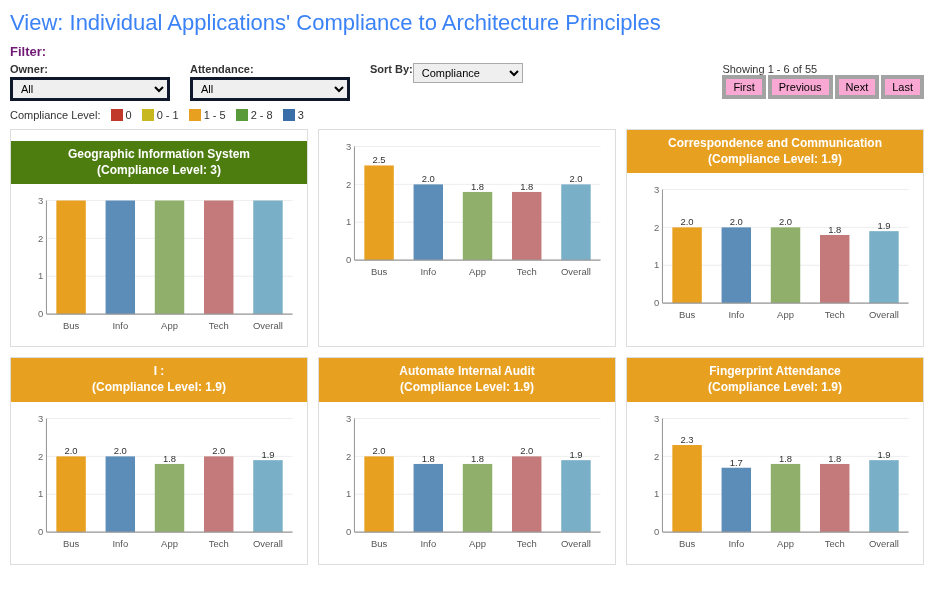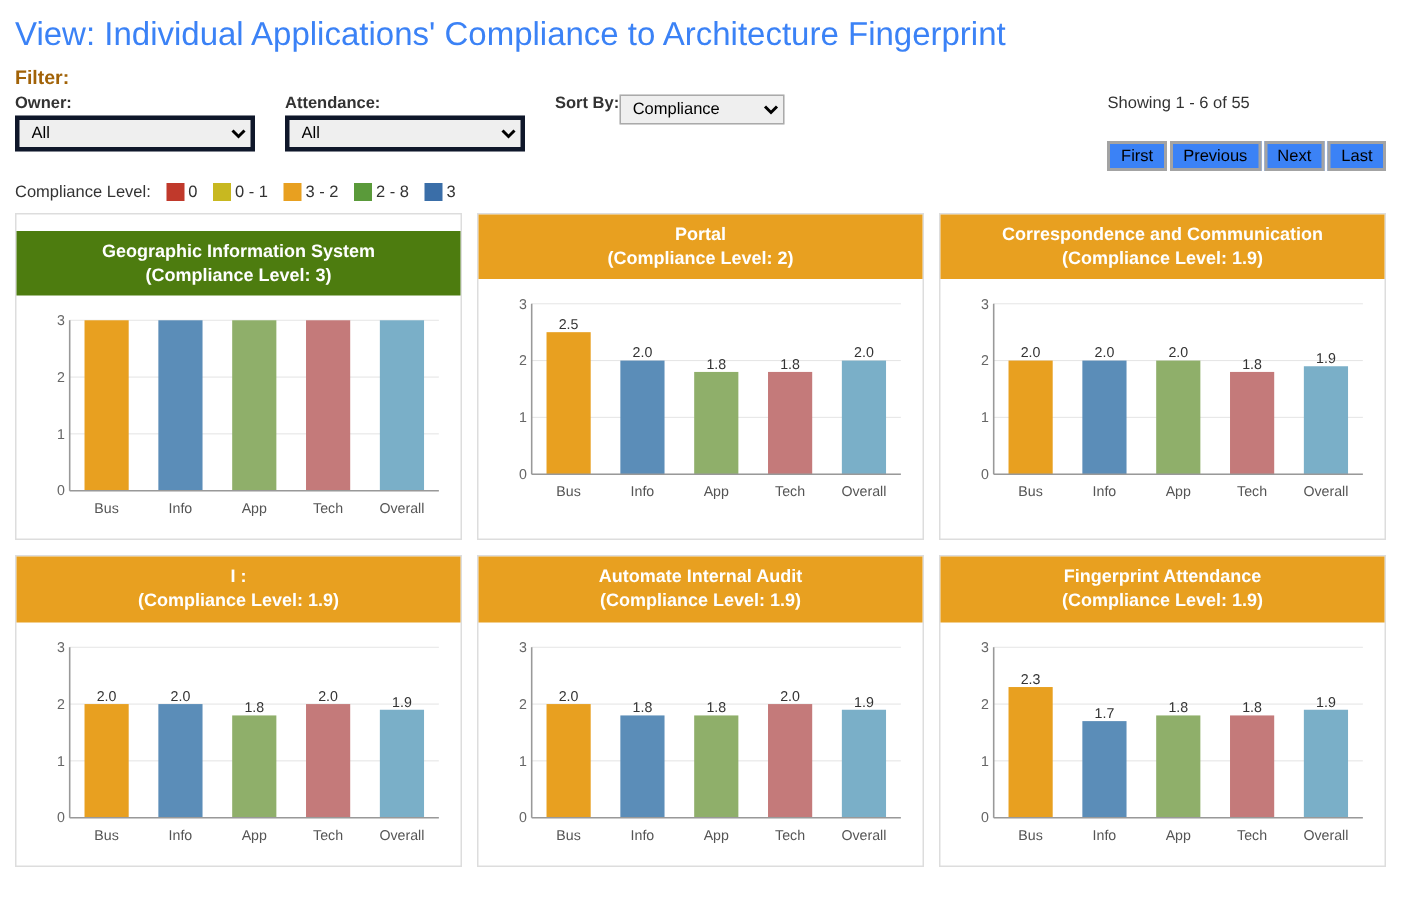--- a/index.html
+++ b/index.html
@@ -2,48 +2,48 @@
 <html><head>
   <meta charset="utf-8">
   <style>
     * { box-sizing: border-box; margin: 0; padding: 0; }
     body { font-family: Arial, sans-serif; font-size: 12px; background: #fff; color: #333; padding: 10px; }
 
     .page-title { font-size: 22px; color: #555; margin-bottom: 8px; font-weight: normal; }
     .page-title span { color: #3b82f6; }
 
     .filter-section { margin-bottom: 8px; }
-    .filter-label { color: #a16207; font-weight: bold; font-size: 13px; }
+    .filter-label { color: #701a75; font-weight: bold; font-size: 13px; }
     .filter-row { display: flex; align-items: flex-start; gap: 20px; margin-top: 4px; flex-wrap: wrap; }
     .filter-group { display: flex; flex-direction: column; }
     .filter-group label { font-size: 11px; font-weight: bold; color: #333; margin-bottom: 2px; }
     .filter-group select { font-size: 11px; padding: 2px 4px; border: 3px solid #0f172a; min-width: 160px; }
     .sort-group { display: flex; }
     .sort-group label { font-size: 11px; font-weight: bold; color: #333; margin-bottom: 2px; }
     .sort-group select { font-size: 11px; padding: 2px 4px; border: 1px solid #aaa; min-width: 110px; }
     .showing-group { margin-left: auto; display: flex; flex-direction: column; align-items: flex-start; }
-    .showing-text { font-size: 11px; margin-bottom: 19px; }
+    .showing-text { font-size: 11px; margin-bottom: 0; }
     .nav-buttons { display: flex; gap: 2px; }
-    .nav-btn { font-size: 11px; padding: 2px 7px; border: 2px solid #a3a3a3; background: #3b82f6; cursor: pointer; }
+    .nav-btn { font-size: 11px; padding: 2px 7px; border: 4px solid #a3a3a3; background: #f9a8d4; cursor: pointer; }
 
     .legend { display: flex; align-items: center; gap: 10px; margin-bottom: 8px; font-size: 11px; }
     .legend-item { display: flex; align-items: center; gap: 3px; }
     .legend-swatch { width: 12px; height: 12px; display: inline-block; }
 
     .charts-grid { display: grid; grid-template-columns: repeat(3, 1fr); gap: 10px; }
     .chart-card { border: 1px solid #ddd; }
     .chart-header { background: #e8a020; color: #fff; font-weight: bold; font-size: 12px; text-align: center; padding: 6px 4px; line-height: 1.3; }
     .chart-header.blue { background: #4d7c0f; margin-top: 11px; }
     .chart-body { padding: 6px; }
   </style>
 </head>
 <body>
 
 <h1 class="page-title">
-  <span>View: </span><span>Individual Applications' Compliance to Architecture Fingerprint</span>
+  <span>View: </span><span>Individual Applications' Compliance to Architecture Principles</span>
 </h1>
 
 <div class="filter-section">
   <span class="filter-label">Filter:</span>
   <div class="filter-row">
     <div class="filter-group">
       <label>Owner:</label>
       <select>
         <option>All</option>
       </select>
@@ -77,21 +77,21 @@
   <div class="legend-item">
     <span class="legend-swatch" style="background:#c0392b;"></span>
     <span>0</span>
   </div>
   <div class="legend-item">
     <span class="legend-swatch" style="background:#c8b820;"></span>
     <span>0 - 1</span>
   </div>
   <div class="legend-item">
     <span class="legend-swatch" style="background:#e8a020;"></span>
-    <span>3 - 2</span>
+    <span>1 - 5</span>
   </div>
   <div class="legend-item">
     <span class="legend-swatch" style="background:#5a9a3a;"></span>
     <span>2 - 8</span>
   </div>
   <div class="legend-item">
     <span class="legend-swatch" style="background:#3a6ea8;"></span>
     <span>3</span>
   </div>
 </div>
@@ -116,21 +116,20 @@
           <text x="145" y="132" text-anchor="middle" font-size="9" fill="#555">App</text>
           <rect x="177.79999999999998" y="10" width="28" height="108" fill="#c47a7a"></rect>
           <text x="191.79999999999998" y="132" text-anchor="middle" font-size="9" fill="#555">Tech</text>
           <rect x="224.6" y="10" width="28" height="108" fill="#7aafc8"></rect>
           <text x="238.6" y="132" text-anchor="middle" font-size="9" fill="#555">Overall</text>
           <line x1="28" y1="118" x2="262" y2="118" stroke="#999" stroke-width="1"></line>
           <line x1="28" y1="10" x2="28" y2="118" stroke="#999" stroke-width="1"></line>
         </svg></div>
     </div>
     <div class="chart-card">
-      <div class="chart-header"><span>Portal</span><br><span>(Compliance Level: 2)</span></div>
       <div class="chart-body"><svg width="100%" viewBox="0 0 270 140">
           <line x1="28" y1="118" x2="262" y2="118" stroke="#ddd" stroke-width="0.5"></line>
           <text x="25" y="121" text-anchor="end" font-size="9" fill="#666">0</text>
           <line x1="28" y1="82" x2="262" y2="82" stroke="#ddd" stroke-width="0.5"></line>
           <text x="25" y="85" text-anchor="end" font-size="9" fill="#666">1</text>
           <line x1="28" y1="46" x2="262" y2="46" stroke="#ddd" stroke-width="0.5"></line>
           <text x="25" y="49" text-anchor="end" font-size="9" fill="#666">2</text>
           <line x1="28" y1="10" x2="262" y2="10" stroke="#ddd" stroke-width="0.5"></line>
           <text x="25" y="13" text-anchor="end" font-size="9" fill="#666">3</text>
           <rect x="37.4" y="28" width="28" height="90" fill="#e8a020"></rect>

